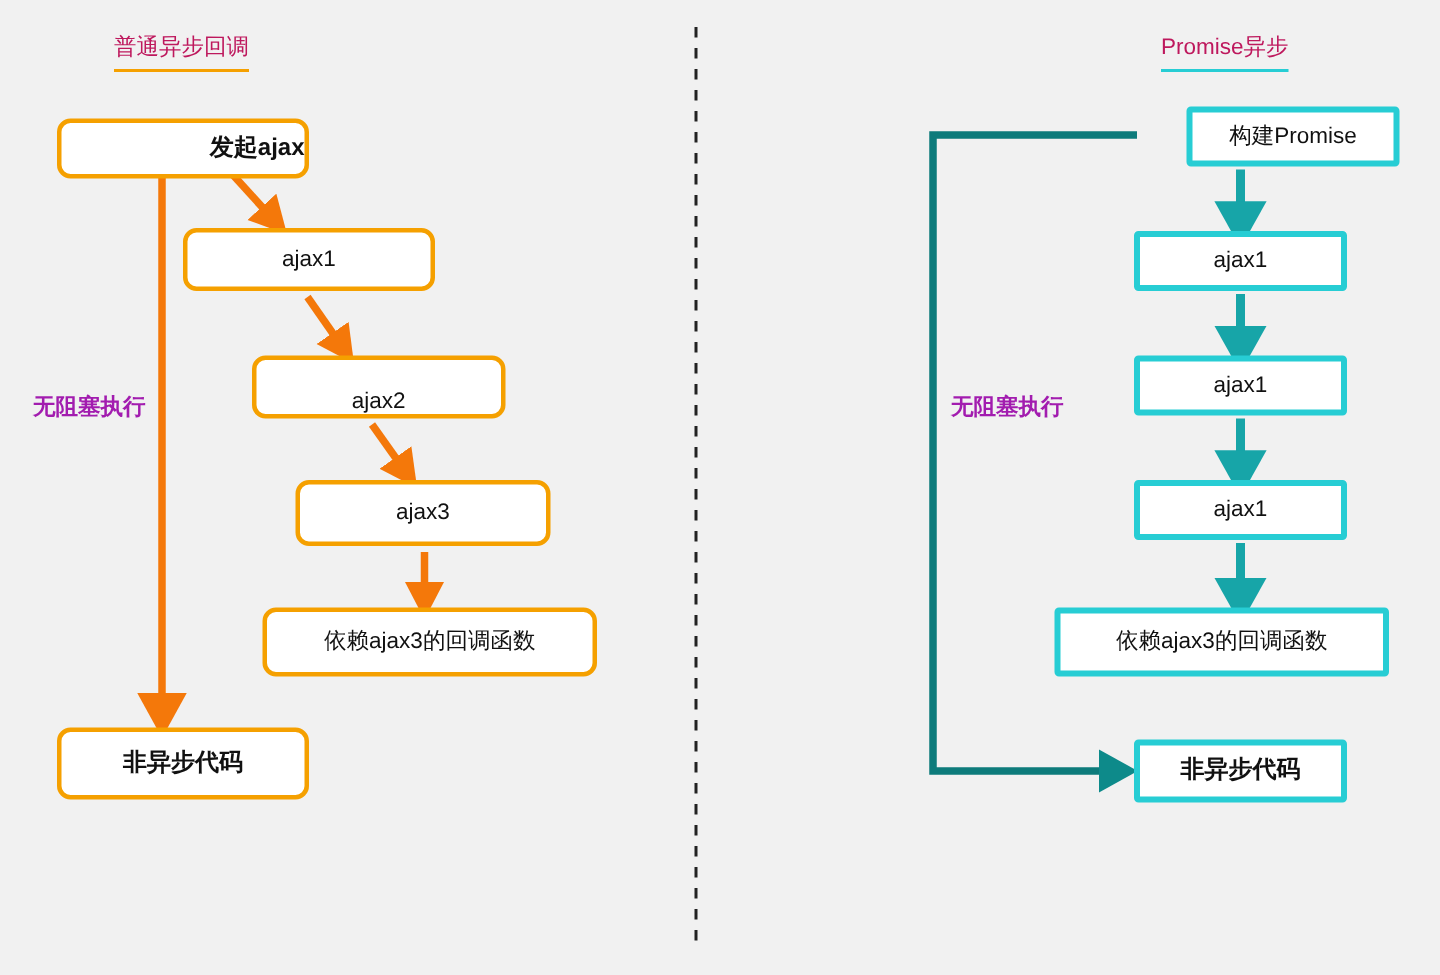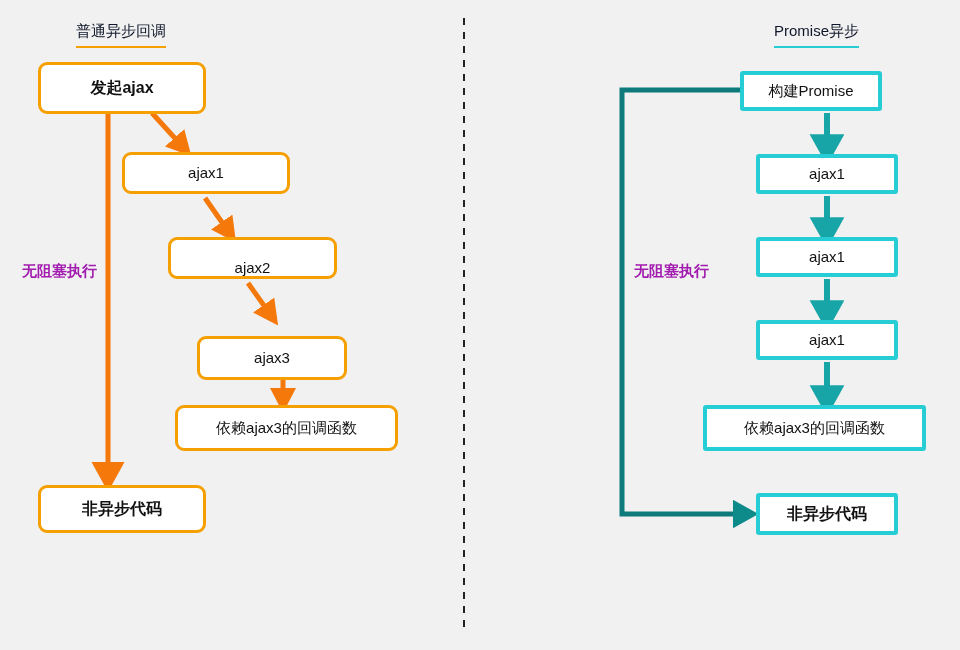--- a/index.html
+++ b/index.html
@@ -48,45 +48,45 @@
     border: 4px solid #27cdd4;
     border-radius: 3px;
   }
   .node .node-label {
     display: block;
   }
   .bold-label { font-weight: bold; }
   .panel-title {
     position: absolute;
     font-size: 15px;
-    color: #0f172a;
+    color: #be185d;
     white-space: nowrap;
     padding-bottom: 5px;
   }
   .panel-title.orange-underline { border-bottom: 2px solid #f5a000; }
   .panel-title.cyan-underline { border-bottom: 2px solid #27cdd4; }
   .side-label {
     position: absolute;
     font-size: 15px;
     font-weight: bold;
     color: #a21caf;
     white-space: nowrap;
   }
   
   #title-left      { left: 76px;  top: 22px; }
-  #n-l-0 { left: 38px;  top: 62px;  width: 168px; height: 52px; font-size: 16px; }
+  #n-l-0 { left: 38px;  top: 79px;  width: 168px; height: 40px; font-size: 16px; justify-content: flex-end; }
   #n-l-1 { left: 122px; top: 152px; width: 168px; height: 42px; font-size: 15px; }
   #n-l-2 { left: 168px; top: 237px; width: 169px; height: 42px; font-size: 15px; align-items: flex-end; }
-  #n-l-3 { left: 197px; top: 320px; width: 150px; height: 44px; font-size: 15px; margin-top: 16px; }
+  #n-l-3 { left: 197px; top: 320px; width: 170px; height: 44px; font-size: 15px; }
   #n-l-4 { left: 175px; top: 405px; width: 223px; height: 46px; font-size: 15px; }
   #n-l-5 { left: 38px;  top: 485px; width: 168px; height: 48px; font-size: 16px; }
   #label-left  { left: 22px;  top: 262px; }
   
   #title-right     { left: 774px; top: 22px; }
-  #n-r-0 { left: 740px; top: 71px;  width: 142px; height: 40px; font-size: 15px; }
+  #n-r-0 { left: 791px; top: 71px;  width: 142px; height: 40px; font-size: 15px; }
   #n-r-1 { left: 756px; top: 154px; width: 142px; height: 40px; font-size: 15px; }
   #n-r-2 { left: 756px; top: 237px; width: 142px; height: 40px; font-size: 15px; }
   #n-r-3 { left: 756px; top: 320px; width: 142px; height: 40px; font-size: 15px; }
   #n-r-4 { left: 703px; top: 405px; width: 223px; height: 46px; font-size: 15px; }
   #n-r-5 { left: 756px; top: 493px; width: 142px; height: 42px; font-size: 16px; }
   #label-right { left: 634px; top: 262px; }
 </style>
 </head>
 <body>
 

